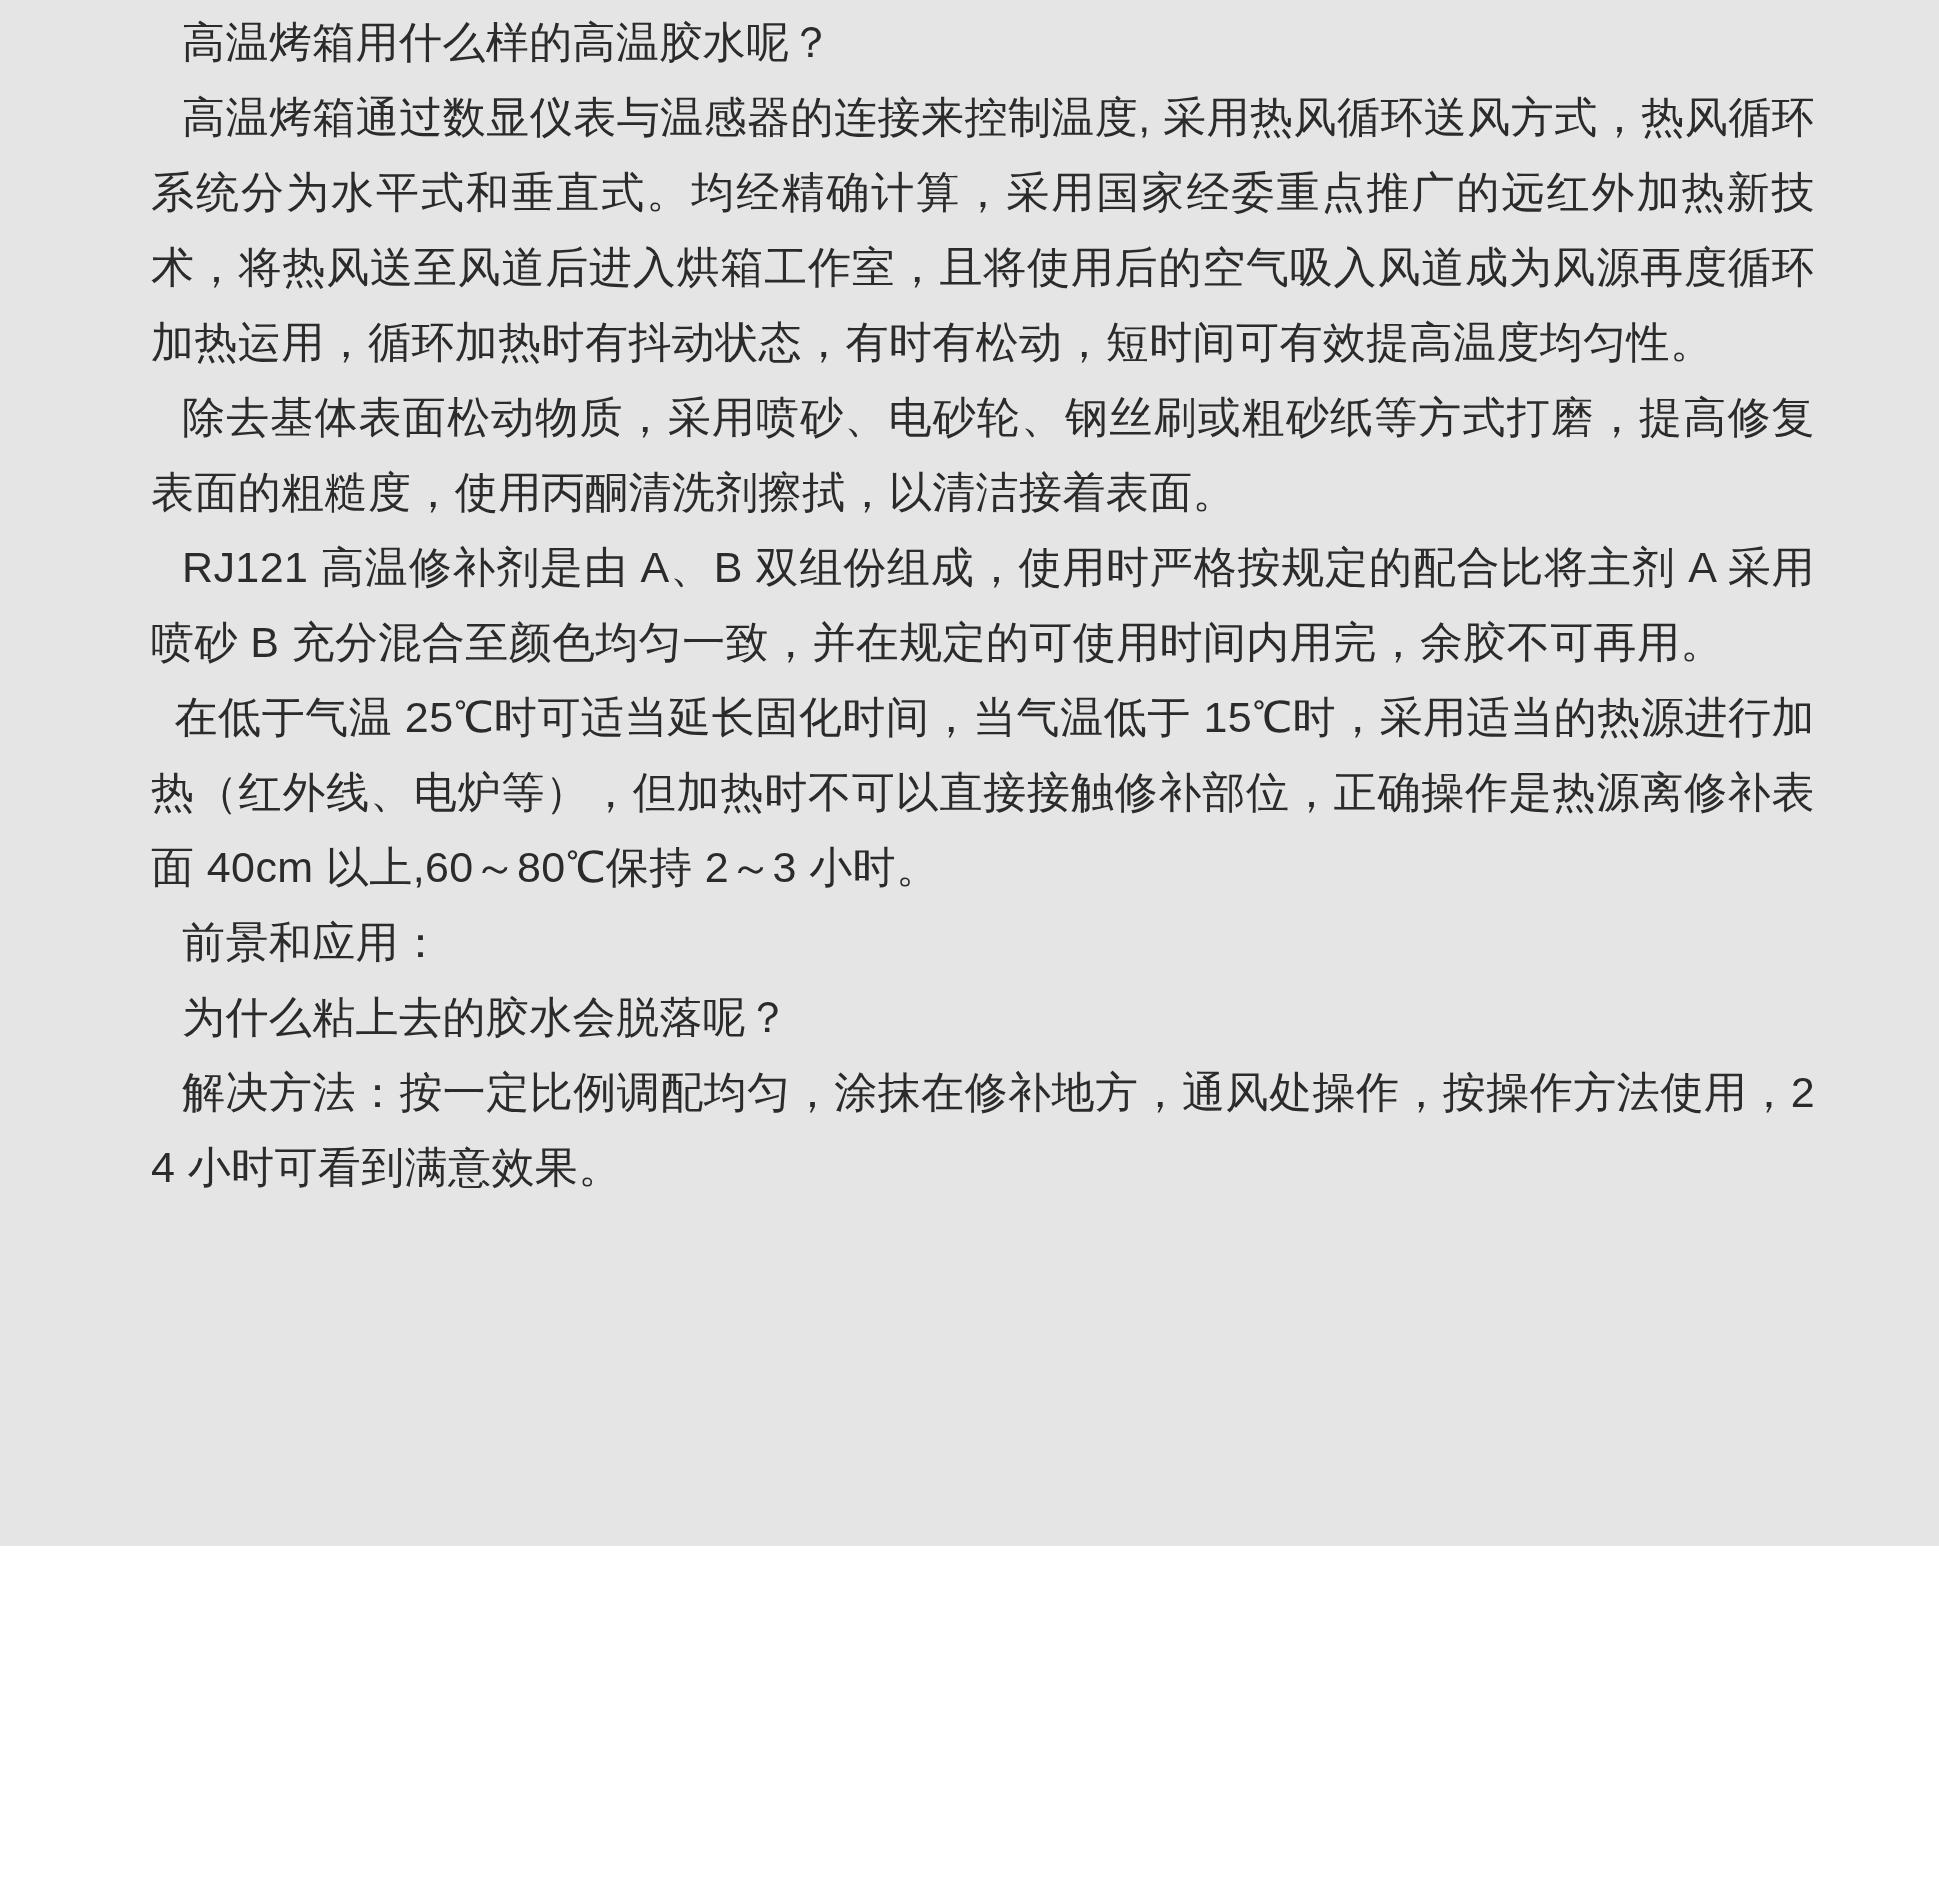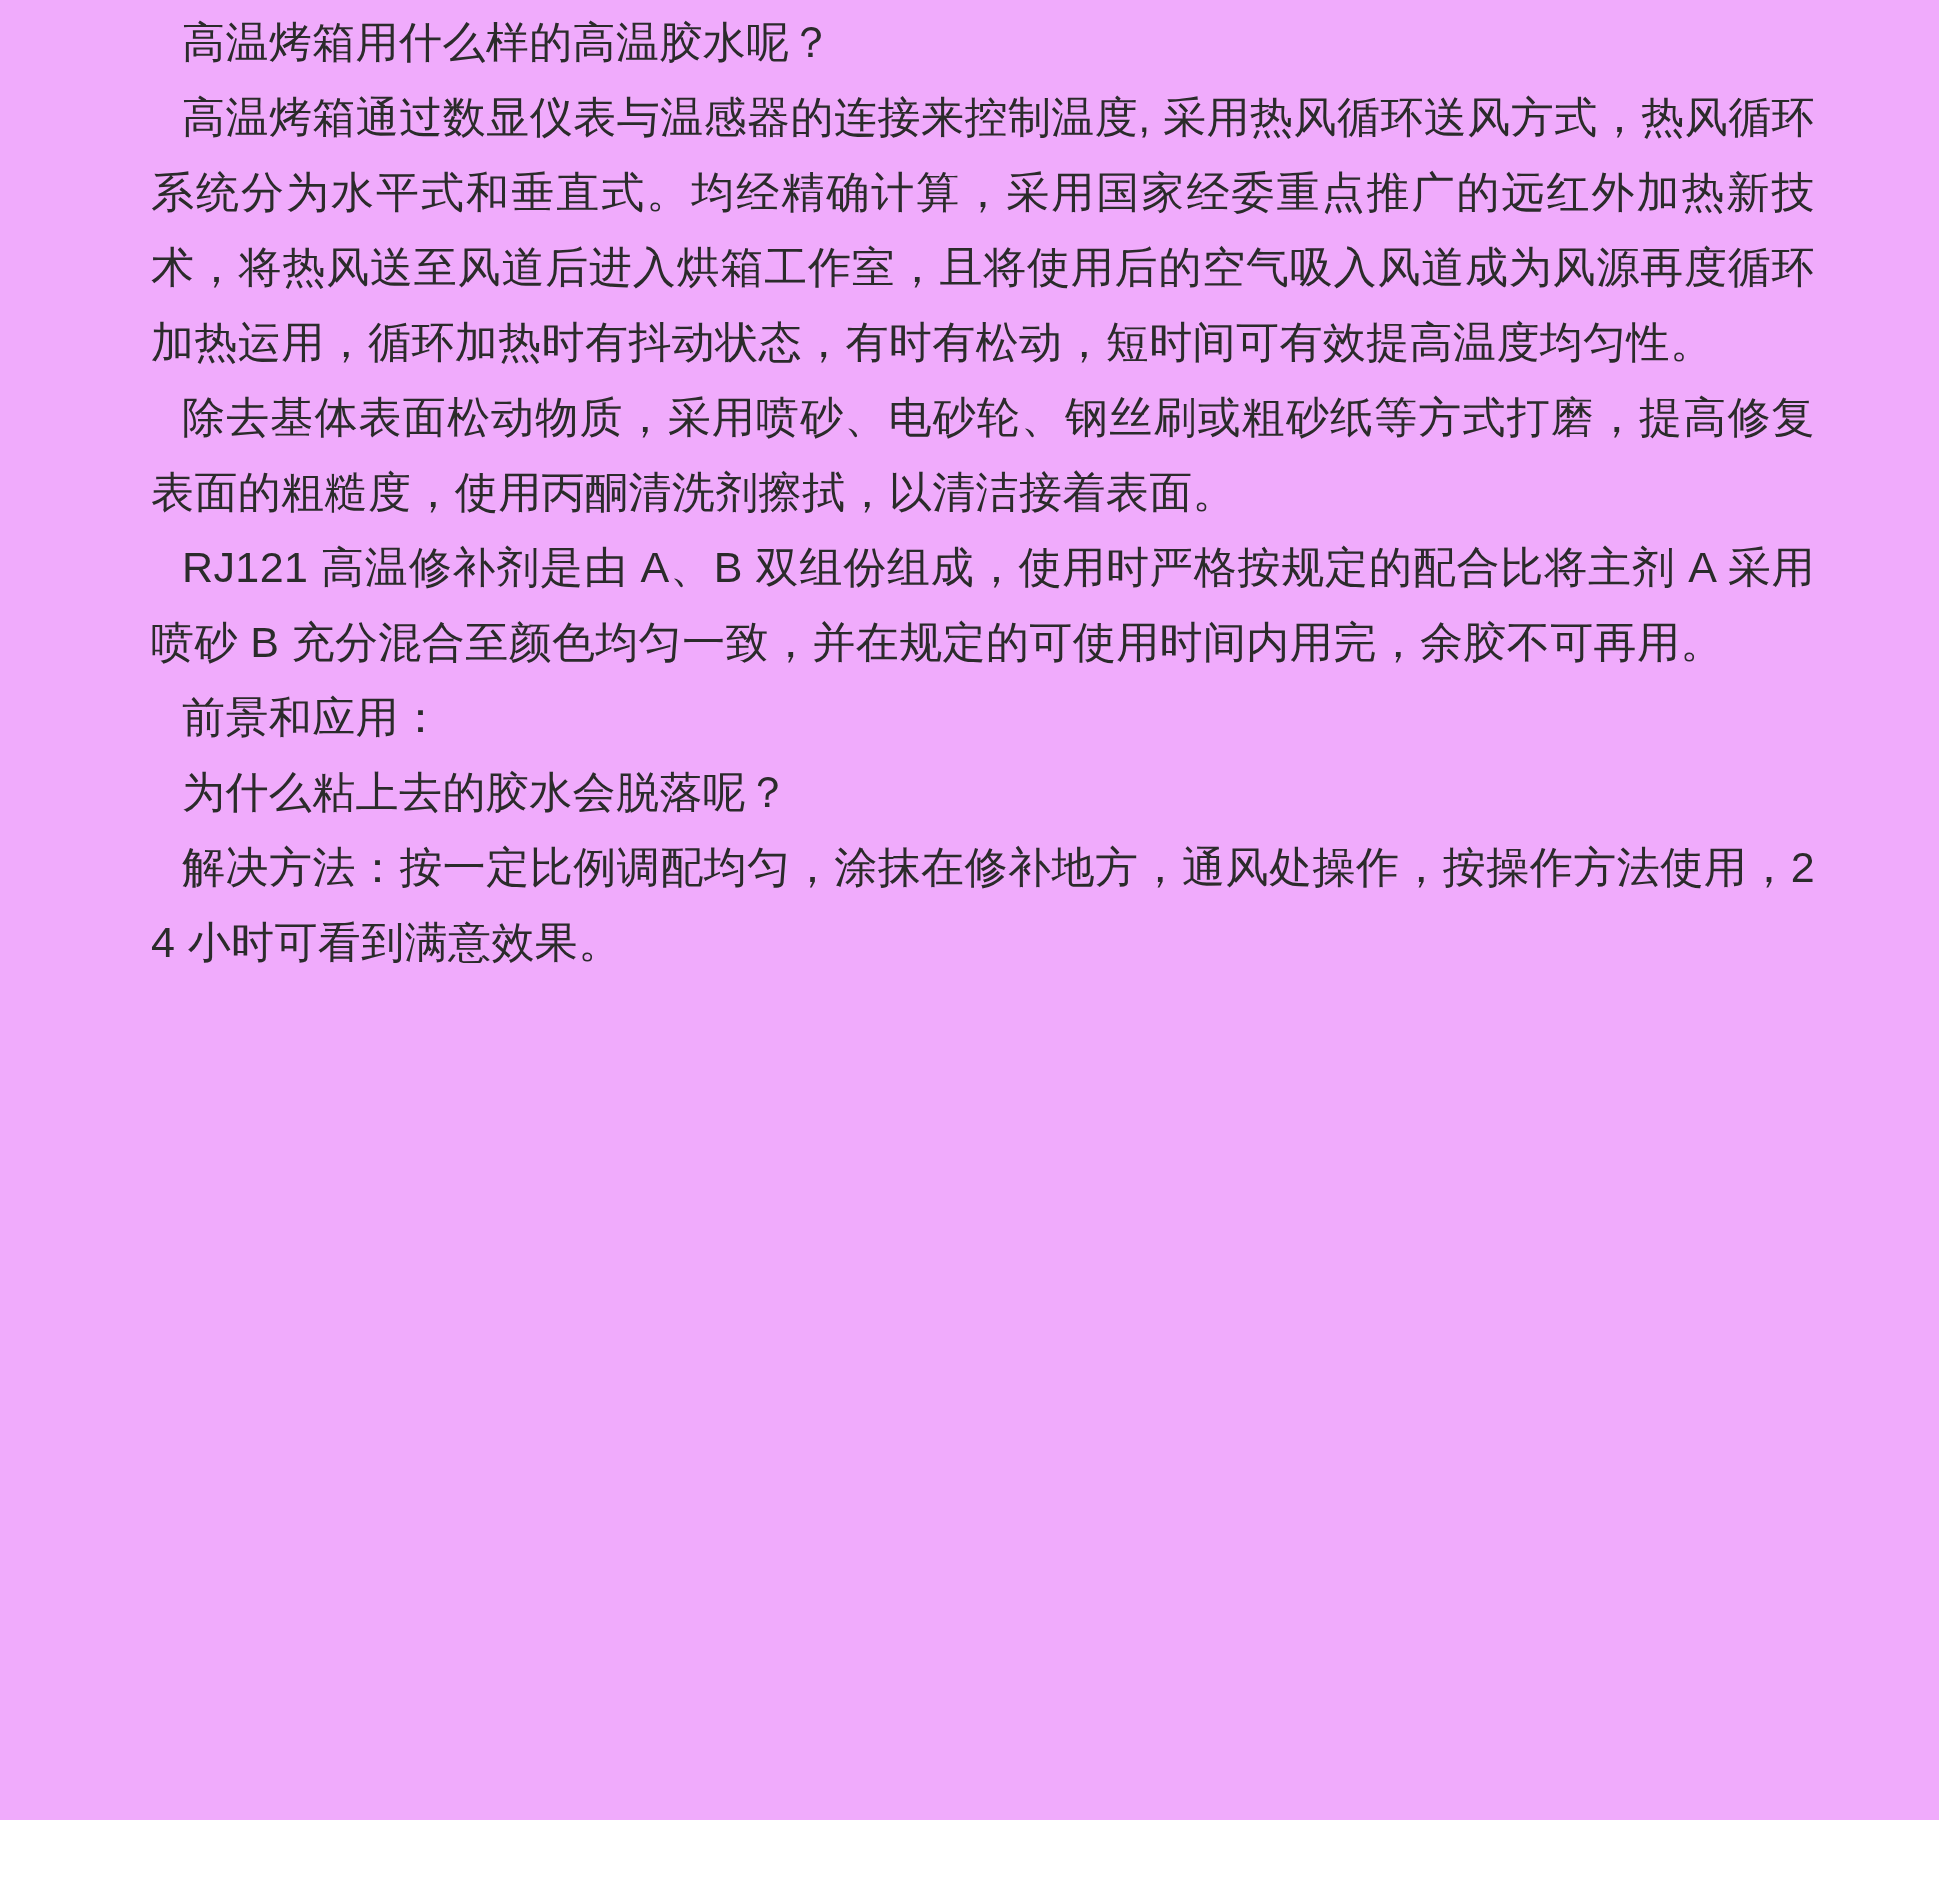--- a/index.html
+++ b/index.html
@@ -8,23 +8,23 @@
   }
   body {
     width: 1939px;
     height: 1899px;
     background: #ffffff;
     overflow: hidden;
   }
   .page {
     box-sizing: border-box;
     width: 1939px;
-    height: 1820px;
+    height: 1546px;
     padding: 4.7px 124px 0 151px;
-    background: #f0abfc;
+    background: #e5e5e5;
   }
   .content {
     width: 100%;
   }
   .para {
     margin: 0;
     padding: 0;
     font-family: "Liberation Sans", sans-serif;
     font-size: 43px;
     line-height: 75px;
@@ -37,18 +37,19 @@
 </style>
 </head>
 <body style="background: rgb(255, 255, 255);">
 
 <div class="page">
   <div class="content" id="content">
       <p class="para" style="text-indent: 31px; color: rgb(43, 43, 43);">高温烤箱用什么样的高温胶水呢？</p>
       <p class="para" style="text-indent: 31px; color: rgb(43, 43, 43);">高温烤箱通过数显仪表与温感器的连接来控制温度, 采用热风循环送风方式，热风循环系统分为水平式和垂直式。均经精确计算，采用国家经委重点推广的远红外加热新技术，将热风送至风道后进入烘箱工作室，且将使用后的空气吸入风道成为风源再度循环加热运用，循环加热时有抖动状态，有时有松动，短时间可有效提高温度均匀性。</p>
       <p class="para" style="text-indent: 31px; color: rgb(43, 43, 43);">除去基体表面松动物质，采用喷砂、电砂轮、钢丝刷或粗砂纸等方式打磨，提高修复表面的粗糙度，使用丙酮清洗剂擦拭，以清洁接着表面。</p>
       <p class="para" style="text-indent: 31px; color: rgb(43, 43, 43);">RJ121 高温修补剂是由 A、B 双组份组成，使用时严格按规定的配合比将主剂 A 采用喷砂 B 充分混合至颜色均匀一致，并在规定的可使用时间内用完，余胶不可再用。</p>
+      <p class="para" style="text-indent: 23.5px; color: rgb(43, 43, 43);">在低于气温 25℃时可适当延长固化时间，当气温低于 15℃时，采用适当的热源进行加热（红外线、电炉等），但加热时不可以直接接触修补部位，正确操作是热源离修补表面 40cm 以上,60～80℃保持 2～3 小时。</p>
       <p class="para" style="text-indent: 31px; color: rgb(43, 43, 43);">前景和应用：</p>
       <p class="para" style="text-indent: 31px; color: rgb(43, 43, 43);">为什么粘上去的胶水会脱落呢？</p>
       <p class="para" style="text-indent: 31px; color: rgb(43, 43, 43);">解决方法：按一定比例调配均匀，涂抹在修补地方，通风处操作，按操作方法使用，24 小时可看到满意效果。</p>
     </div>
 </div>
 
 
 </body></html>

